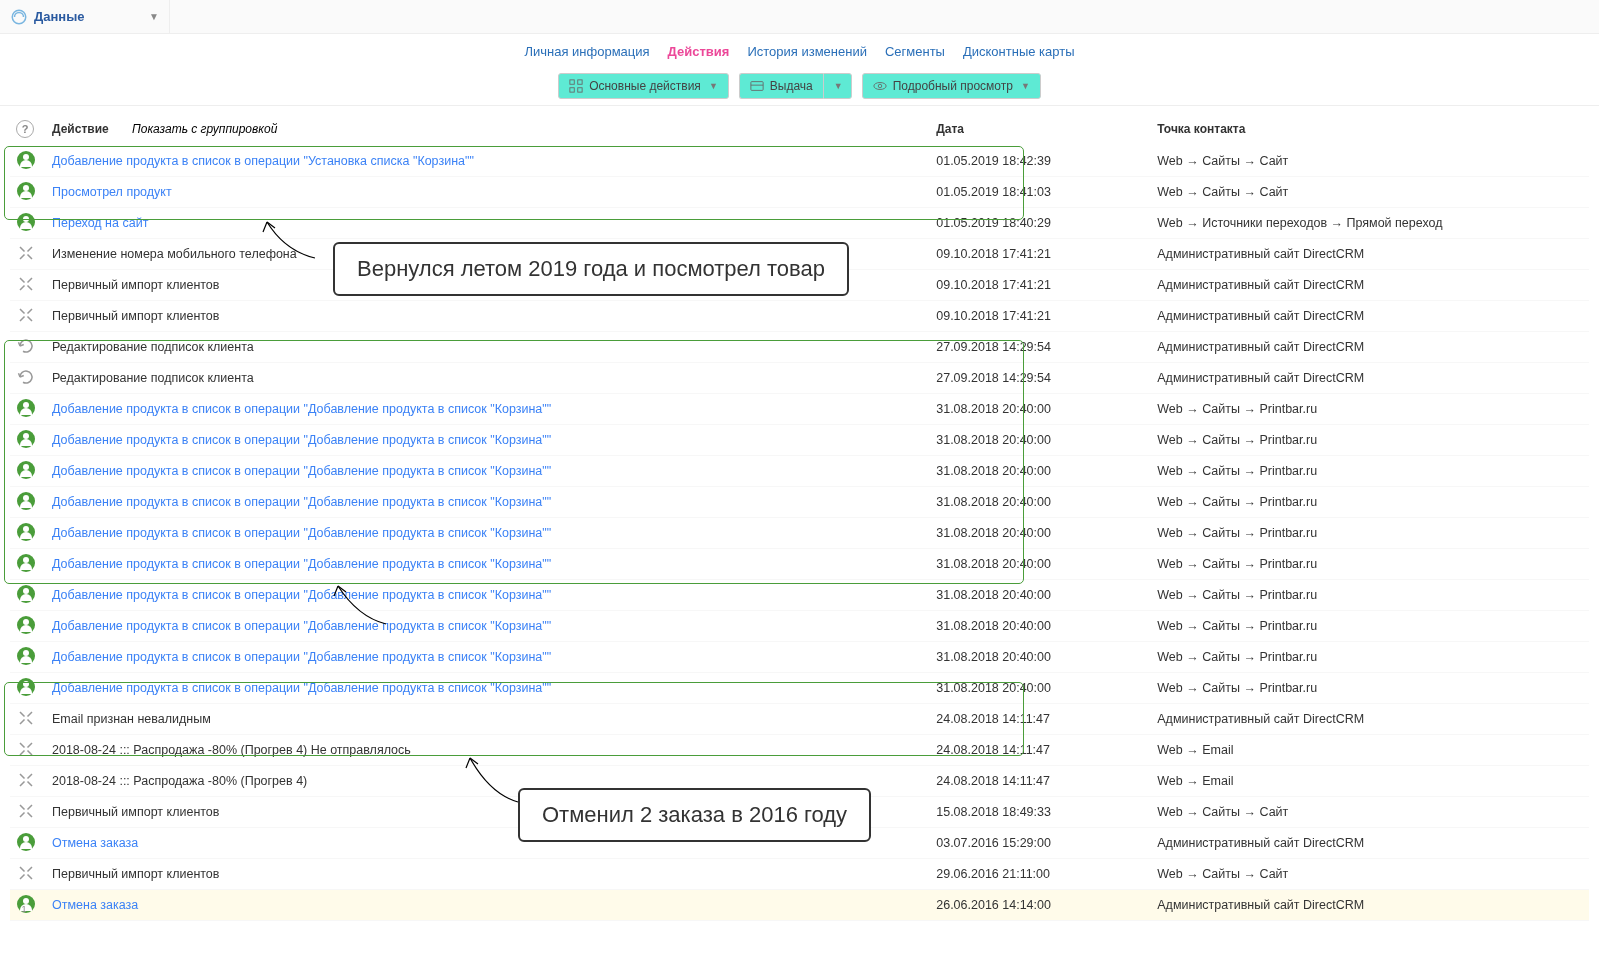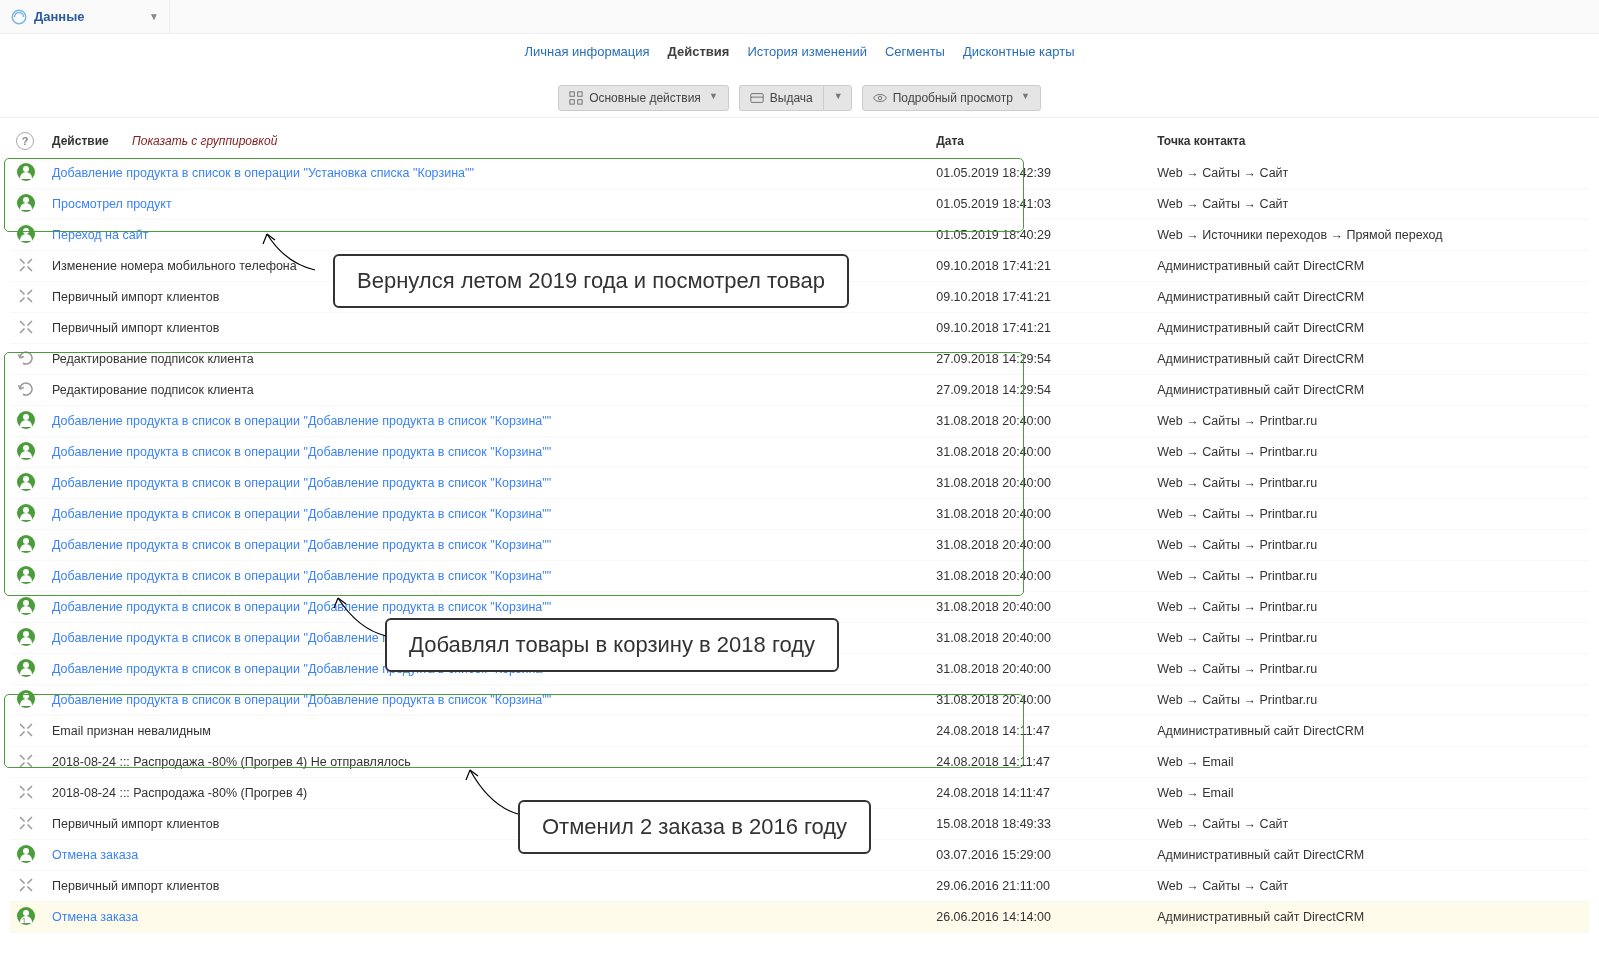--- a/index.html
+++ b/index.html
@@ -10,44 +10,44 @@
   .data-menu { display: flex; align-items: center; gap: 6px; padding: 0 10px; width: 170px; border-right: 1px solid #eee; height: 100%; cursor: pointer; }
   .data-menu .logo { width: 18px; height: 18px; }
   .data-menu .label { flex: 1; font-weight: 600; color: #2a5aa0; }
   .data-menu .caret { font-size: 10px; color: #888; }
   
   .breadcrumbs { flex: 1; text-align: center; color: #555; }
   .breadcrumbs a { color: #2a6fb8; }
   .breadcrumbs .sep { margin: 0 6px; color: #999; }
   
   .tabs-row { text-align: center; padding: 10px 0 6px; border-bottom: 1px solid #eee; }
-  .tabs { display: inline-flex; gap: 18px; margin-bottom: 20px; }
+  .tabs { display: inline-flex; gap: 18px; margin-bottom: 8px; }
   .tab { color: #2a6fb8; cursor: pointer; padding-bottom: 6px; }
-  .tab.active { font-weight: 700; color: #404040; }
+  .tab.active { font-weight: 700; color: #ec4899; }
   
   .action-buttons { display: inline-flex; gap: 10px; }
-  .btn { display: inline-flex; align-items: flex-start; gap: 6px; border: 1px solid #ccc; background: #e5e5e5; border-radius: 3px; padding: 5px 10px; cursor: pointer; font-size: 12px; color: #444; }
+  .btn { display: inline-flex; align-items: center; gap: 6px; border: 1px solid #ccc; background: #5eead4; border-radius: 3px; padding: 5px 10px; cursor: pointer; font-size: 12px; color: #444; }
   .btn .icon { width: 14px; height: 14px; display: inline-flex; align-items: center; justify-content: center; }
   .btn .caret { font-size: 9px; color: #777; margin-left: 2px; }
   .btn-split { display: inline-flex; }
   .btn-split .btn:first-child { border-radius: 3px 0 0 3px; border-right: none; }
   .btn-split .btn.caret-only { border-radius: 0 3px 3px 0; padding: 5px 8px; }
   
   .table-wrap { padding: 0 10px 40px; position: relative; }
   .table { width: 100%; border-collapse: collapse; }
   .table th { text-align: left; font-weight: 700; font-size: 12px; padding: 14px 6px 8px; color: #333; }
   .table th.icon-col { width: 36px; }
   .table td { padding: 4px 6px; font-size: 12.5px; vertical-align: middle; height: 24px; }
   .table tbody tr { border-bottom: 1px solid #f7f7f7; }
   .col-action { width: 56%; }
   .col-date { width: 14%; }
   .col-point { }
   
   .help-icon { display: inline-flex; width: 18px; height: 18px; border: 1.5px solid #aaa; border-radius: 50%; align-items: center; justify-content: center; font-size: 11px; color: #888; }
-  .grouping-link { font-style: italic; color: #7f1d1d; font-weight: 400; margin-left: 20px; cursor: pointer; }
+  .grouping-link { font-style: italic; color: #000000; font-weight: 400; margin-left: 20px; cursor: pointer; }
   
   .row-icon { display: inline-flex; width: 20px; height: 20px; align-items: center; justify-content: center; }
   .person-icon { width: 18px; height: 18px; border-radius: 50%; background: #4a9d3a; position: relative; }
   .person-icon::before { content: ""; position: absolute; width: 6px; height: 6px; background: #fff; border-radius: 50%; top: 3px; left: 6px; }
   .person-icon::after { content: ""; position: absolute; width: 12px; height: 7px; background: #fff; border-radius: 6px 6px 0 0; bottom: 2px; left: 3px; }
   .tools-icon { color: #999; font-size: 16px; }
   .undo-icon { color: #999; font-size: 16px; }
   .sub-badge { position: absolute; font-size: 9px; color: #888; margin-left: -4px; margin-top: 10px; }
   
   .action-link { color: #3b82f6; }
@@ -373,21 +373,20 @@
   <div class="callout-box" style="left:4px; top:40px; width:1020px; height:74px;"></div>
   <div class="callout-box" style="left:4px; top:234px; width:1020px; height:244px;"></div>
   <div class="callout-box" style="left:4px; top:576px; width:1020px; height:74px;"></div>
 
   <div class="annotation" style="left:333px; top:136px;">Вернулся летом 2019 года и посмотрел товар</div>
   <svg class="arrow-svg" style="left:255px; top:110px;" width="70" height="60">
       <path d="M60 42 Q30 35 12 6" fill="none" stroke="#000" stroke-width="1.2"></path>
       <path d="M12 6 L8 16 M12 6 L20 12" fill="none" stroke="#000" stroke-width="1.2"></path>
     </svg>
 
-  <div class="annotation" style="left:385px; top:500px;">Добавлял товары в корзину в 2018 году</div>
   <svg class="arrow-svg" style="left:328px; top:476px;" width="70" height="55">
       <path d="M58 42 Q30 35 10 4" fill="none" stroke="#000" stroke-width="1.2"></path>
       <path d="M10 4 L6 14 M10 4 L18 10" fill="none" stroke="#000" stroke-width="1.2"></path>
     </svg>
 
   <div class="annotation" style="left:518px; top:682px;">Отменил 2 заказа в 2016 году</div>
   <svg class="arrow-svg" style="left:460px; top:648px;" width="70" height="60">
       <path d="M58 48 Q30 40 10 4" fill="none" stroke="#000" stroke-width="1.2"></path>
       <path d="M10 4 L6 14 M10 4 L18 10" fill="none" stroke="#000" stroke-width="1.2"></path>
     </svg>

